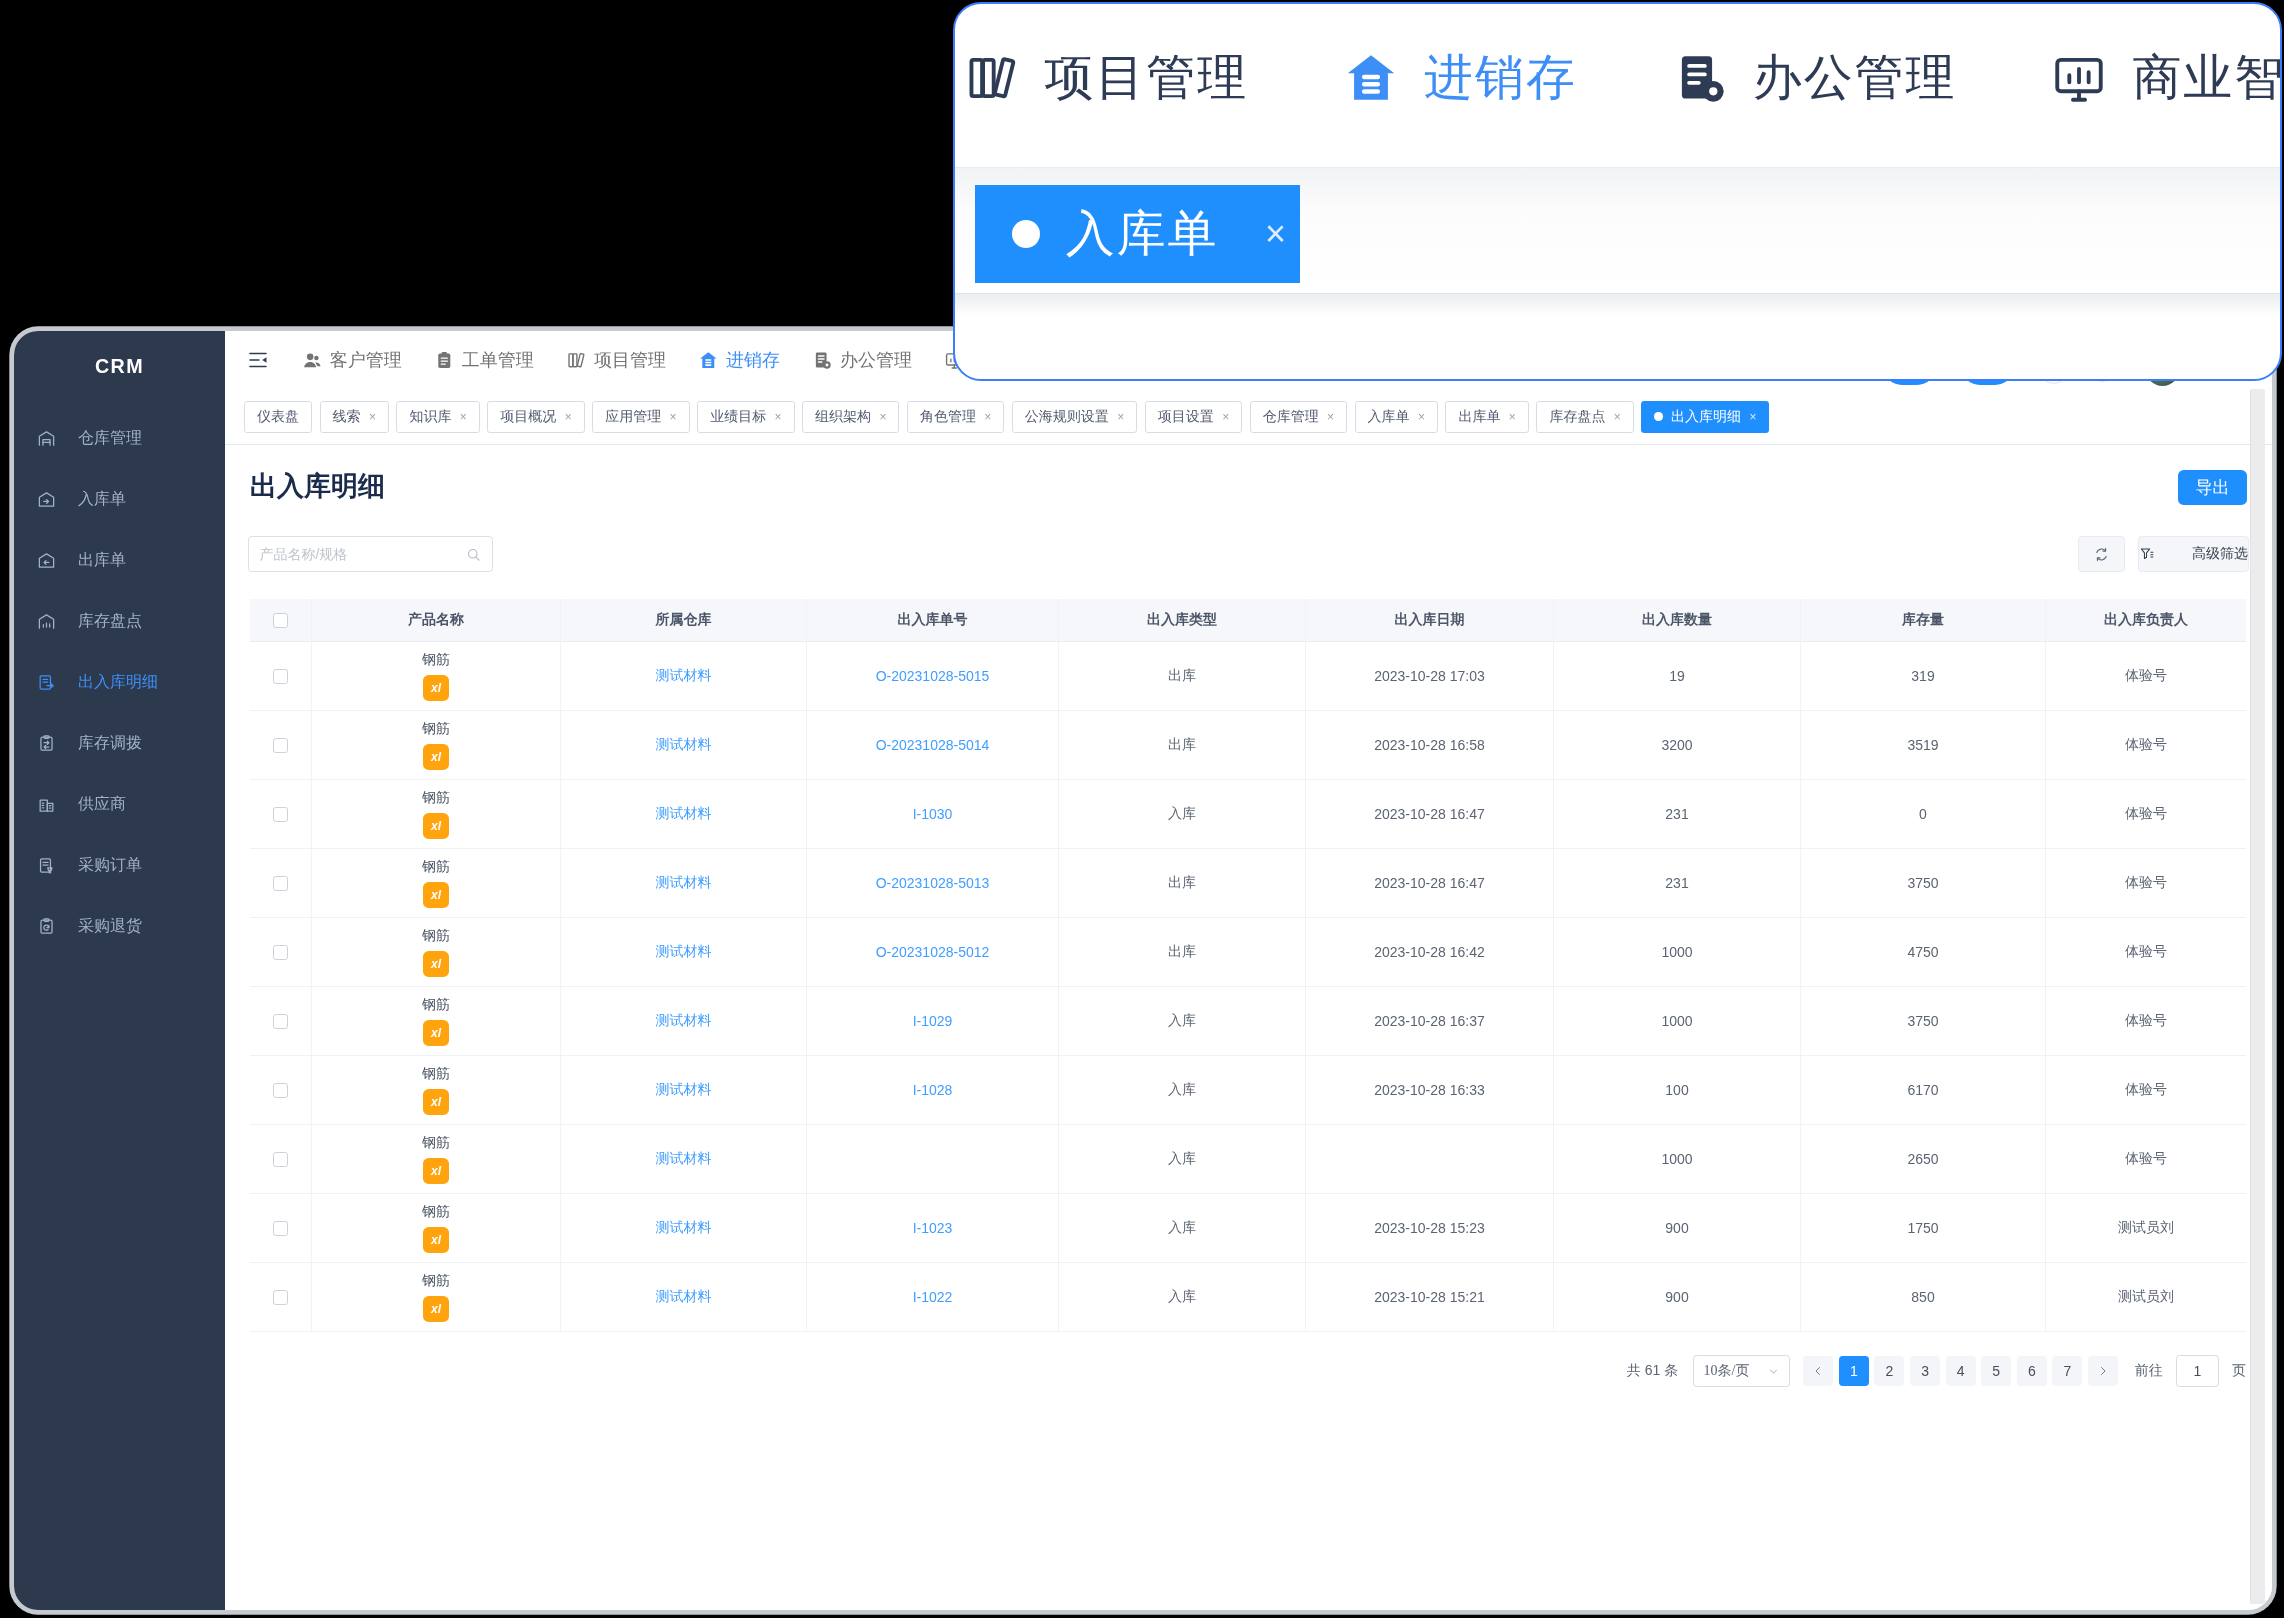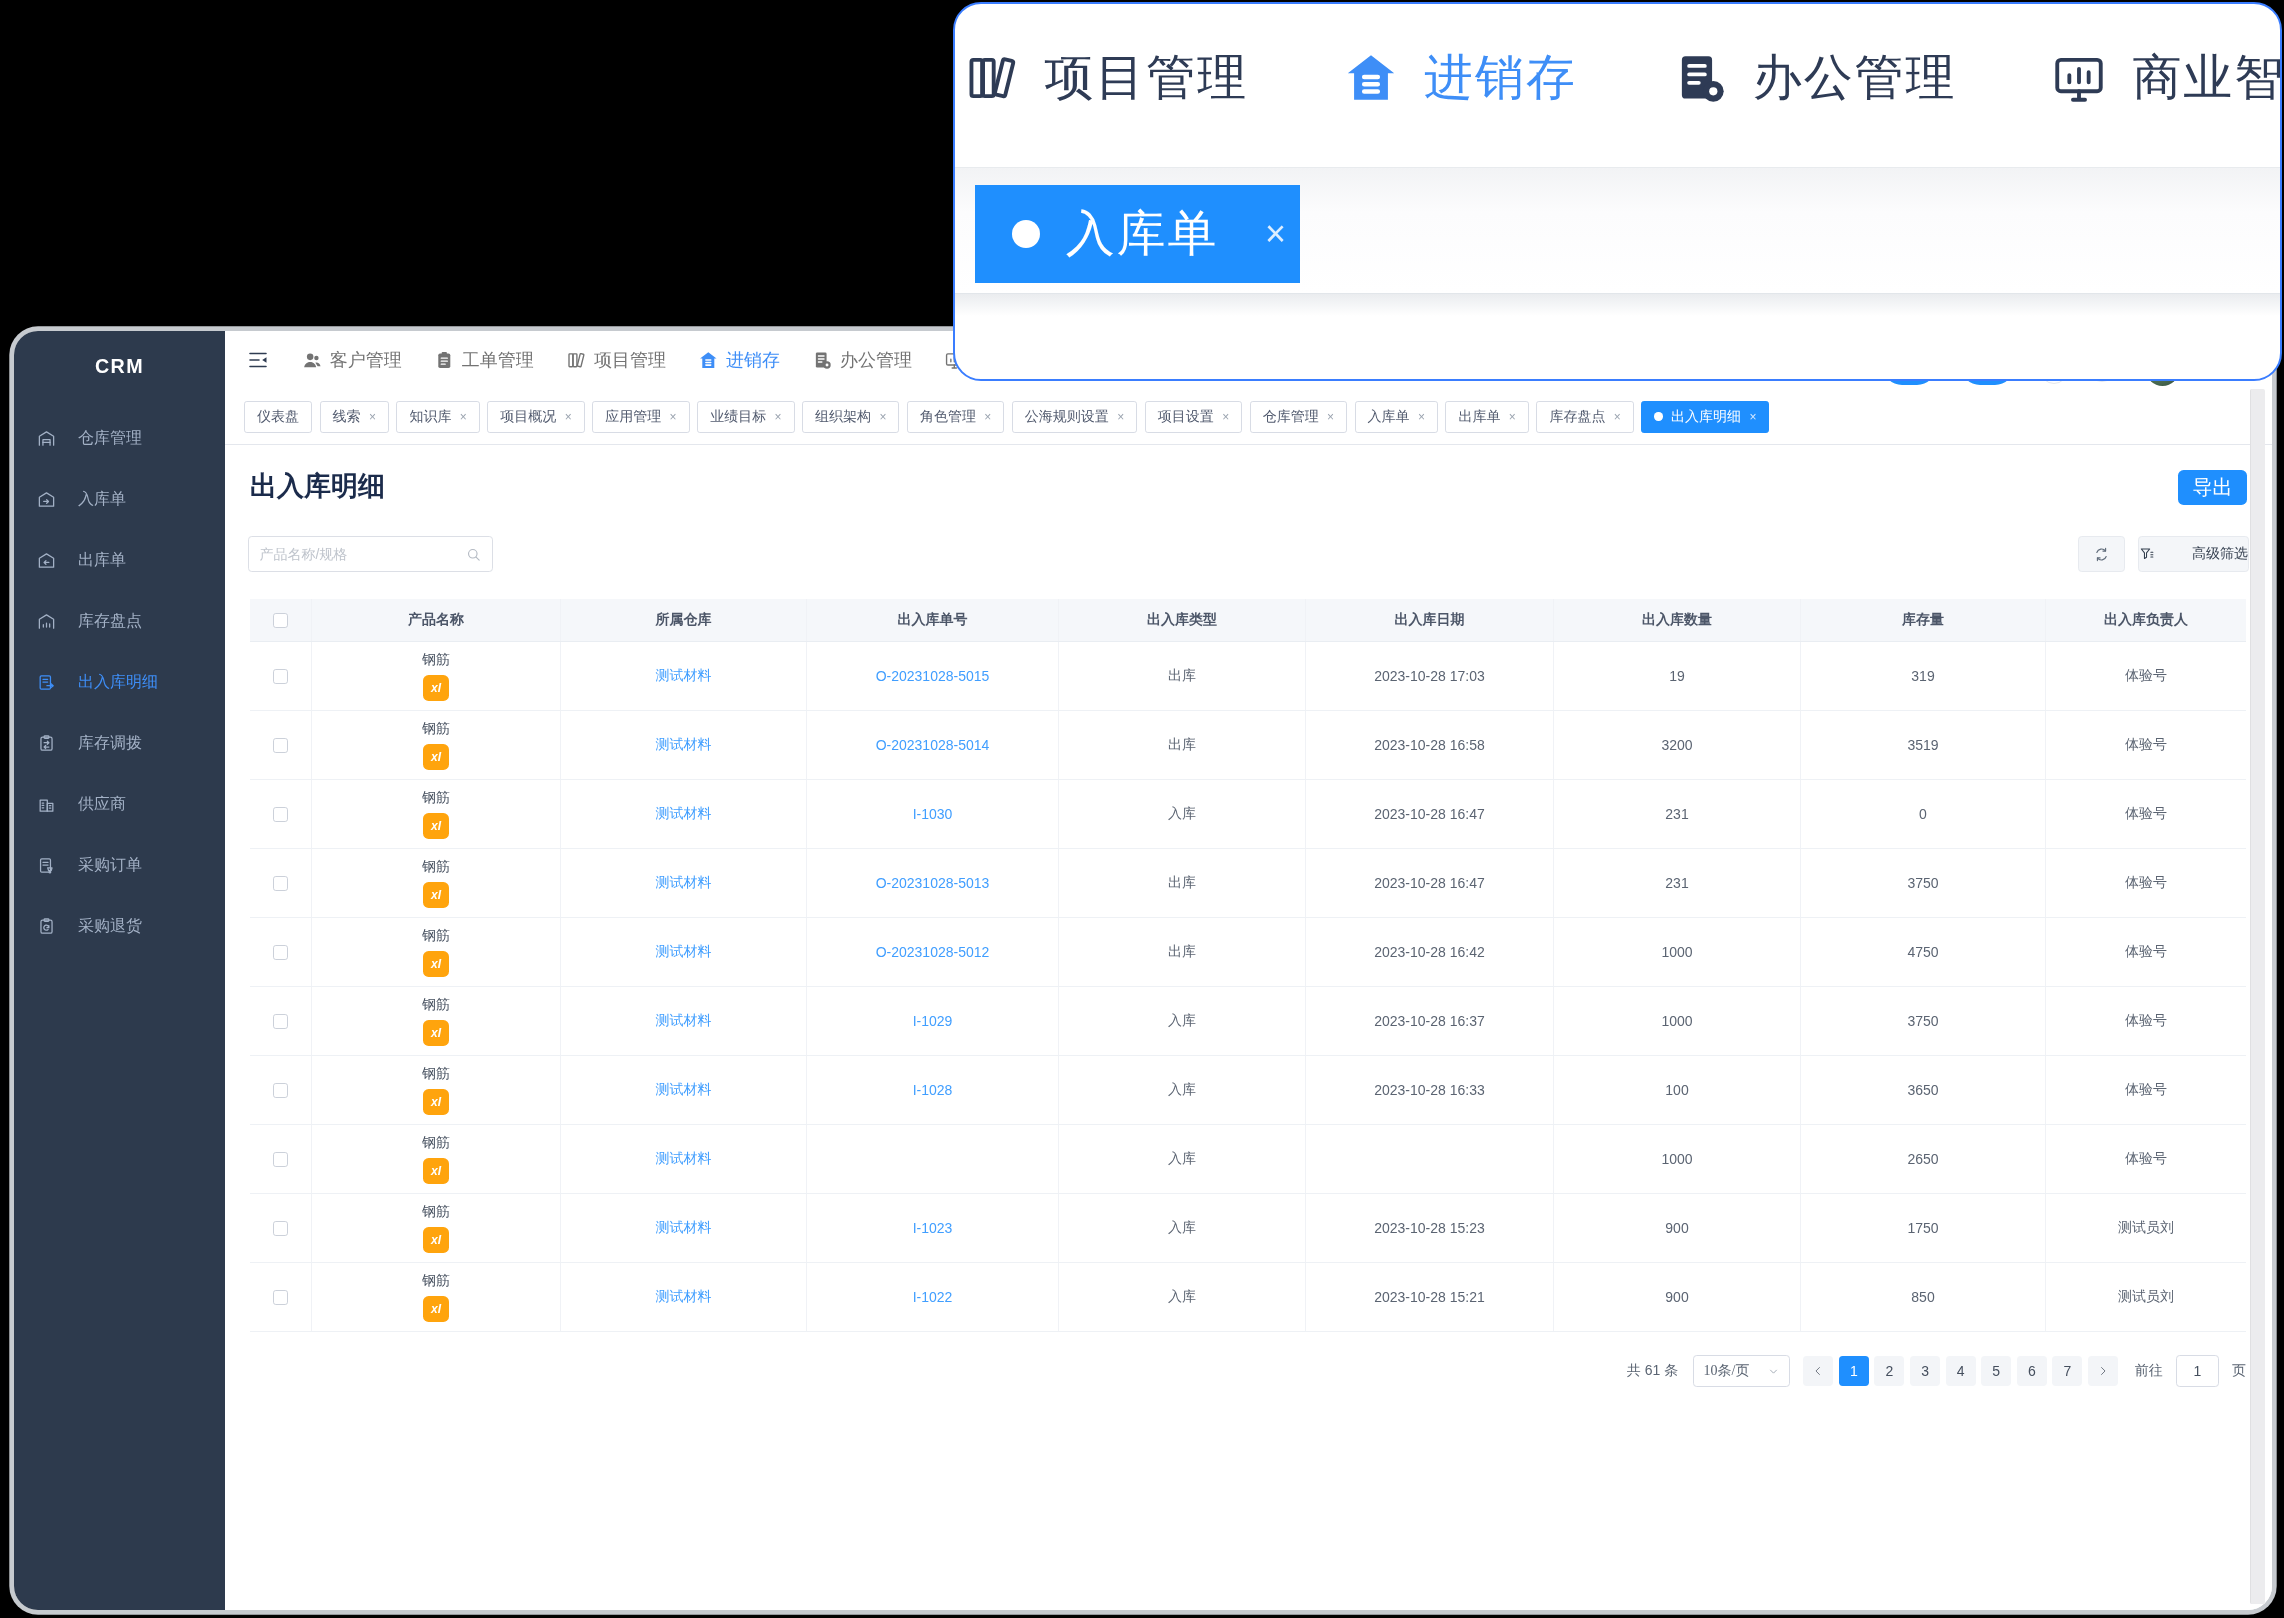--- a/index.html
+++ b/index.html
@@ -63,21 +63,21 @@
   }
   .tab .x { color:#9aa3af; font-size:12px; }
   .tab.active { background:#1f8ffe; border-color:#1f8ffe; color:#fff; }
   .tab.active .x { color:#d8eaff; }
   .tab .dot { width:8.4px; height:8.4px; border-radius:50%; background:#fff; }
   
   .content { position:absolute; left:211px; top:114px; right:0; bottom:0; background:#fff; border-radius:0 0 24px 0; }
   .page-title { position:absolute; left:25px; top:22.5px; font-size:27px; font-weight:600; color:#1b2b4b; }
   .btn-export {
     position:absolute; left:1953px; top:25px; width:69px; height:35px;
-    background:#1f8ffe; border:none; border-radius:5.6px; color:#fff; font-size:20px; cursor:pointer;
+    background:#1f8ffe; border:none; border-radius:5.6px; color:#fff; font-size:17px; cursor:pointer;
     font-family:"Liberation Sans",sans-serif;
   }
   .search-box {
     position:absolute; left:23.4px; top:91px; width:245px; height:36px;
     border:0.9px solid #dcdfe6; border-radius:3.7px; display:flex; align-items:center; padding:0 10px;
   }
   .search-box input {
     border:none; outline:none; flex:1; font-size:14px; color:#5b6472;
     font-family:"Liberation Sans",sans-serif;
   }
@@ -577,21 +577,21 @@
             </div>
             <div class="cell">
               <span class="link">测试材料</span>
             </div>
             <div class="cell">
               <span class="link">I-1028</span>
             </div>
             <div class="cell">入库</div>
             <div class="cell">2023-10-28 16:33</div>
             <div class="cell">100</div>
-            <div class="cell">3650</div>
+            <div class="cell">6170</div>
             <div class="cell">体验号</div>
           </div>
           <div class="trow tbody-row">
             <div class="cell">
               <span class="cb"></span>
             </div>
             <div class="cell">
               <span class="prod">
                 <span class="pname">钢筋</span>
                 <span class="badge">xl</span>

